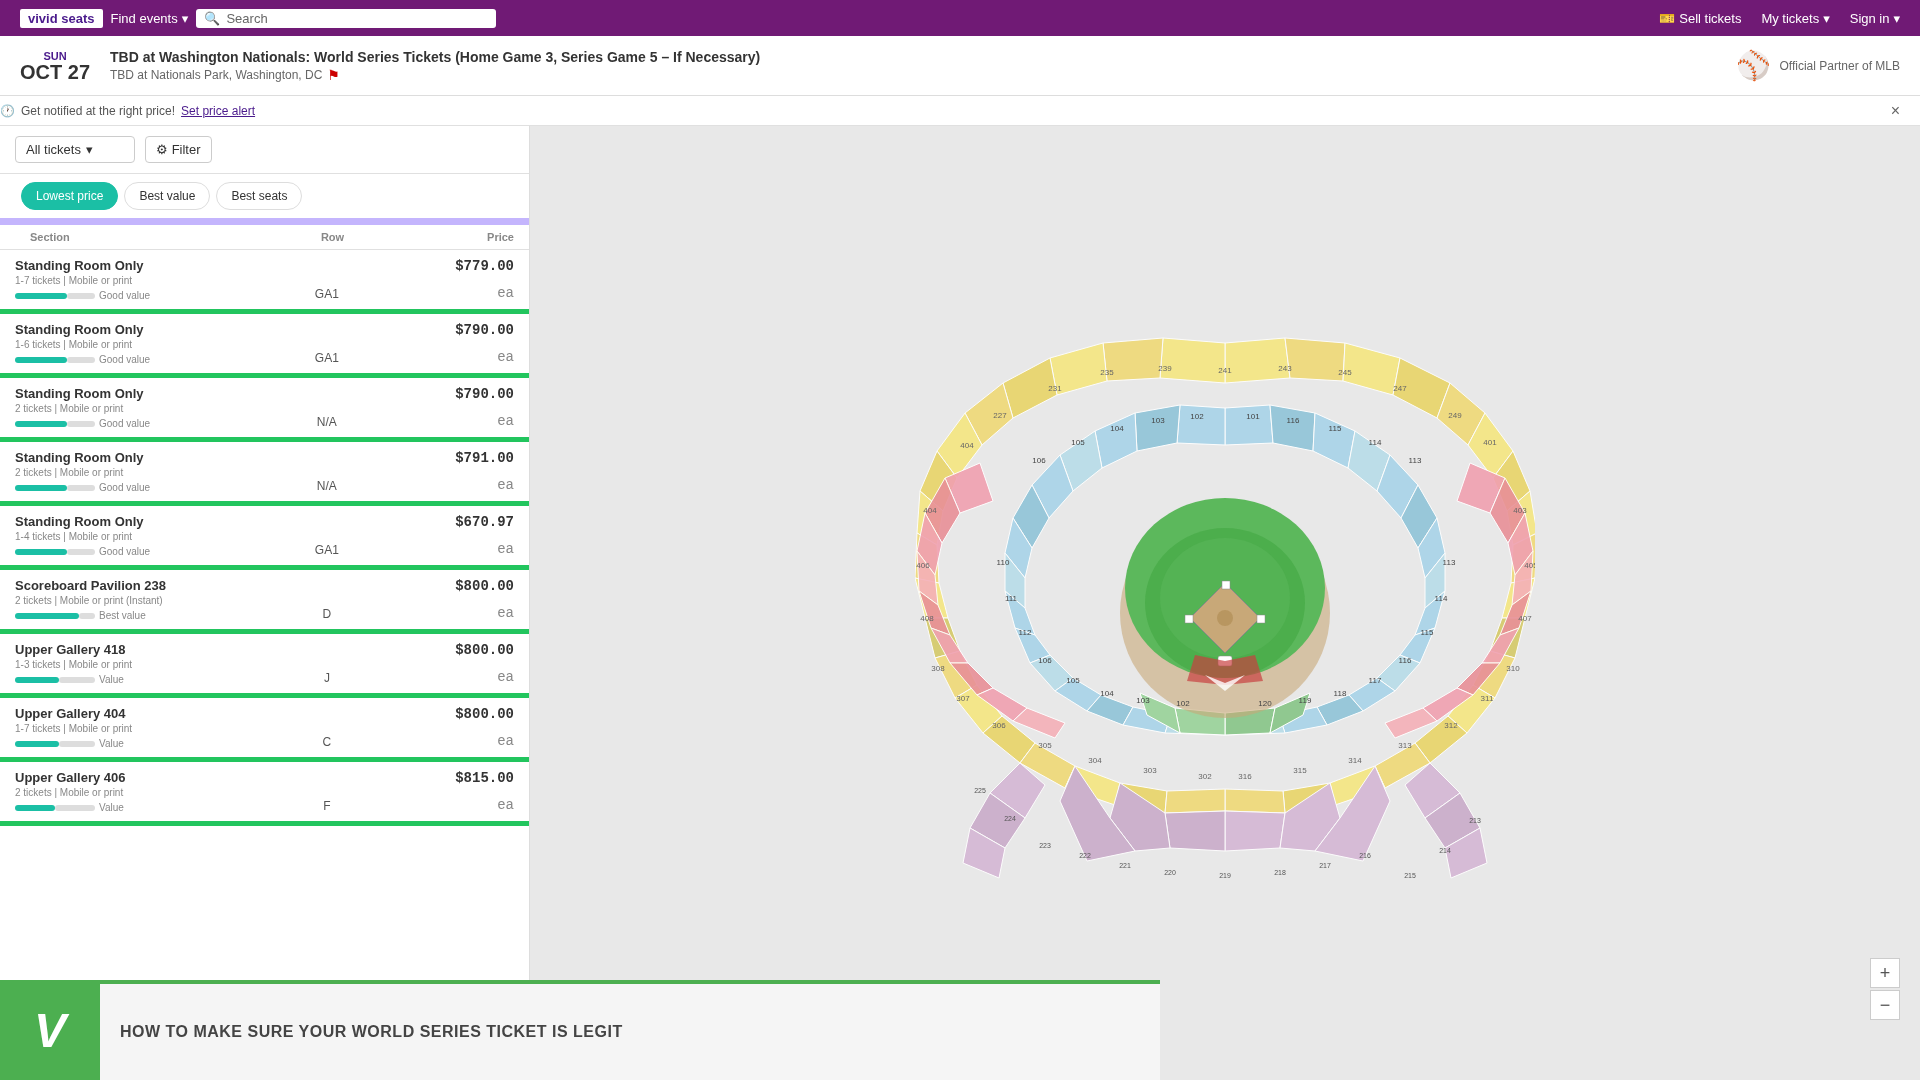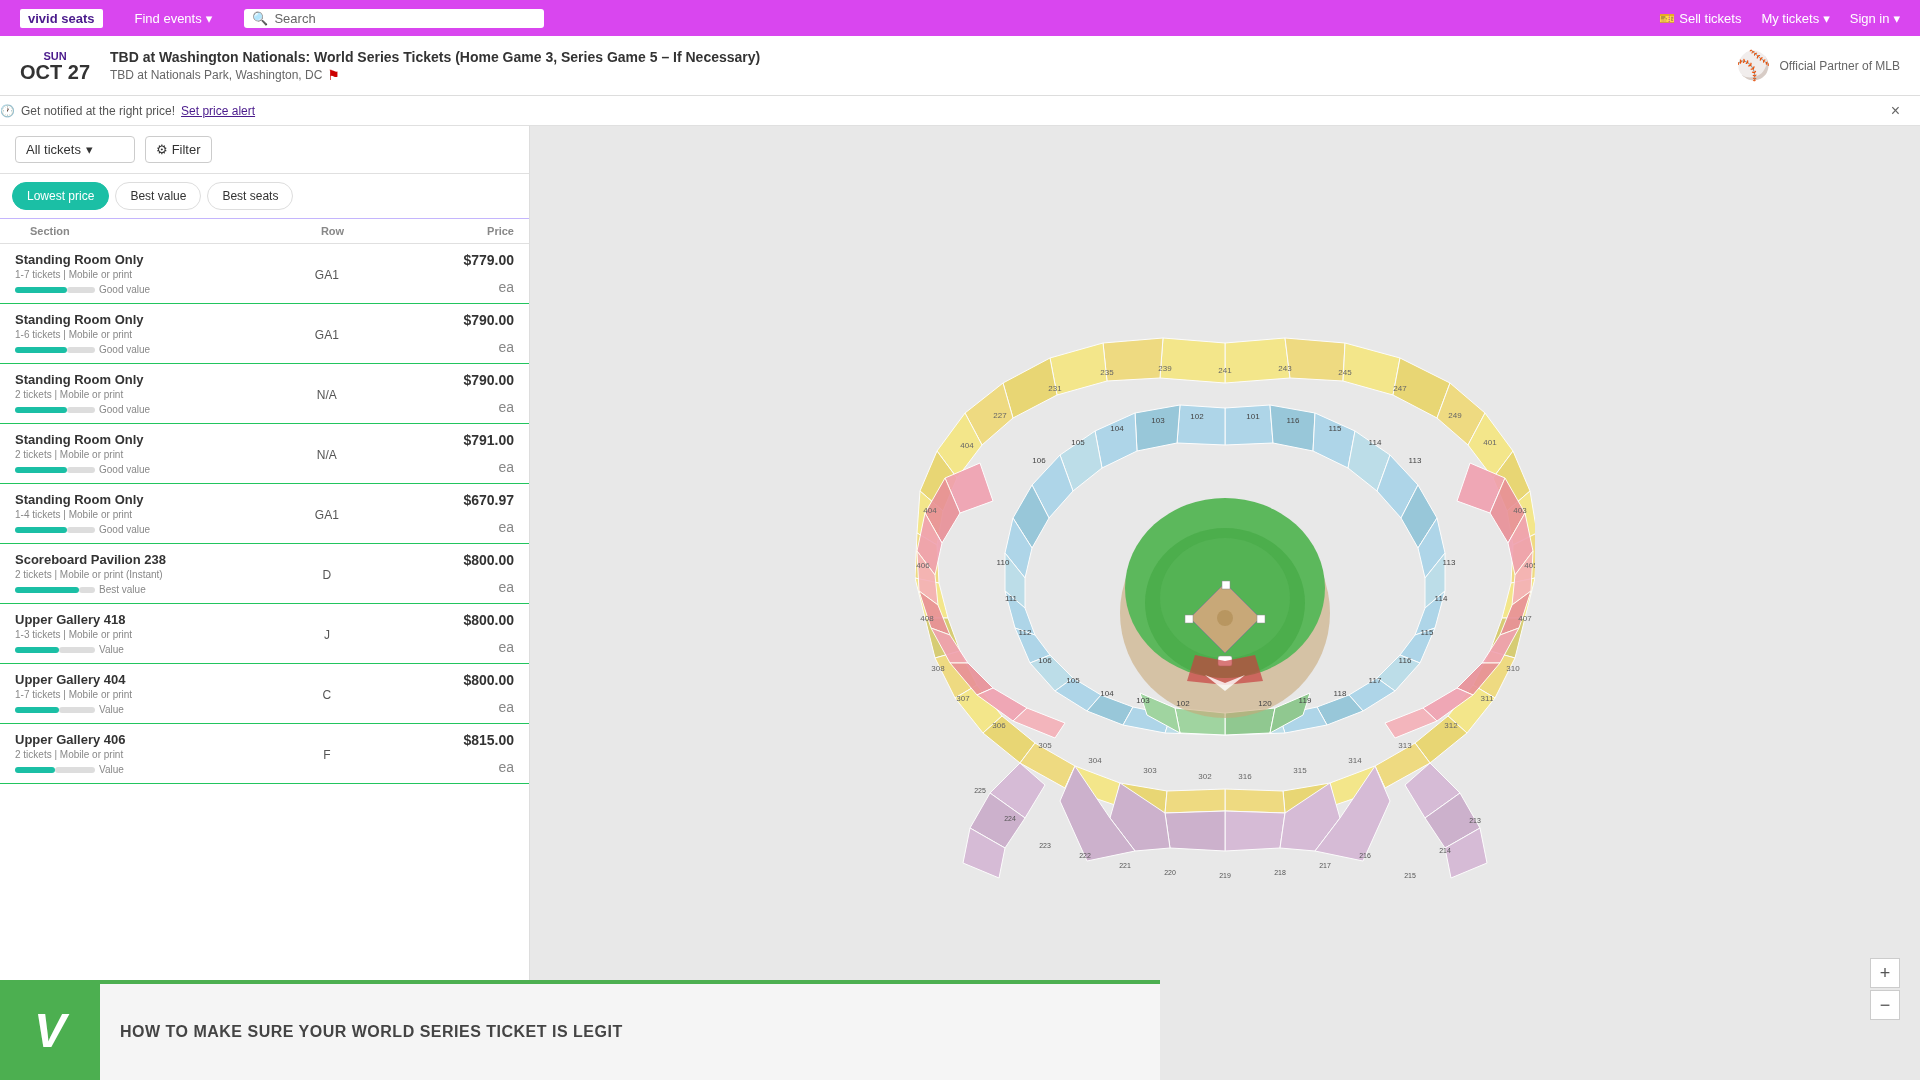--- a/index.html
+++ b/index.html
@@ -6,26 +6,26 @@
     body {
       width: 1920px;
       height: 1080px;
       overflow: hidden;
       font-family: Arial, sans-serif;
       background: #f0f0f0;
     }
 
     
     #top-nav {
-      background: #d946ef;
+      background: #701a75;
       height: 36px;
       display: flex;
       align-items: center;
       padding: 0 20px;
-      gap: 32px;
+      gap: 8px;
     }
     .nav-logo {
       background: #fff;
       color: #4a1a8c;
       font-weight: bold;
       font-size: 13px;
       padding: 2px 8px;
       border-radius: 2px;
     }
     .nav-item {
@@ -162,24 +162,24 @@
       color: #333;
       cursor: pointer;
       display: flex;
       align-items: center;
       gap: 4px;
       background: #fff;
     }
 
     
     #sort-tabs {
-      padding: 8px 12px;
+      padding: 8px 21px;
       display: flex;
       gap: 6px;
-      border-bottom: 1px solid #c4b5fd;
+      border-bottom: 7px solid #c4b5fd;
     }
     .sort-tab {
       padding: 6px 14px;
       border-radius: 20px;
       font-size: 12px;
       cursor: pointer;
       border: 1px solid #ddd;
     }
     .sort-tab.active {
       background: #1bbfa5;
@@ -204,23 +204,23 @@
     .col-row { flex: 1; text-align: center; }
     .col-price { flex: 1; text-align: right; }
 
     
     #ticket-list {
       overflow-y: auto;
       flex: 1;
     }
     .ticket-row {
       padding: 8px 15px;
-      border-bottom: 1px solid #22c55e;
-      display: flex;
-      align-items: center;
+      border-bottom: 5px solid #22c55e;
+      display: flex;
+      align-items: flex-end;
       cursor: pointer;
     }
     .ticket-info { flex: 2; }
     .ticket-section-name {
       font-size: 13px;
       font-weight: 600;
       color: #333;
     }
     .ticket-meta {
       font-size: 10px;
@@ -240,20 +240,21 @@
     .ticket-row-col {
       flex: 1;
       text-align: center;
       font-size: 12px;
       color: #555;
       padding-top: 2px;
     }
     .ticket-price-col {
       flex: 1;
       text-align: right;
+      font-family: Liberation Mono, monospace;
     }
     .ticket-price {
       font-size: 14px;
       font-weight: bold;
       color: #333;
     }
     .ticket-price-each {
       font-size: 14px;
       color: #888;
       margin-top: 11px;

